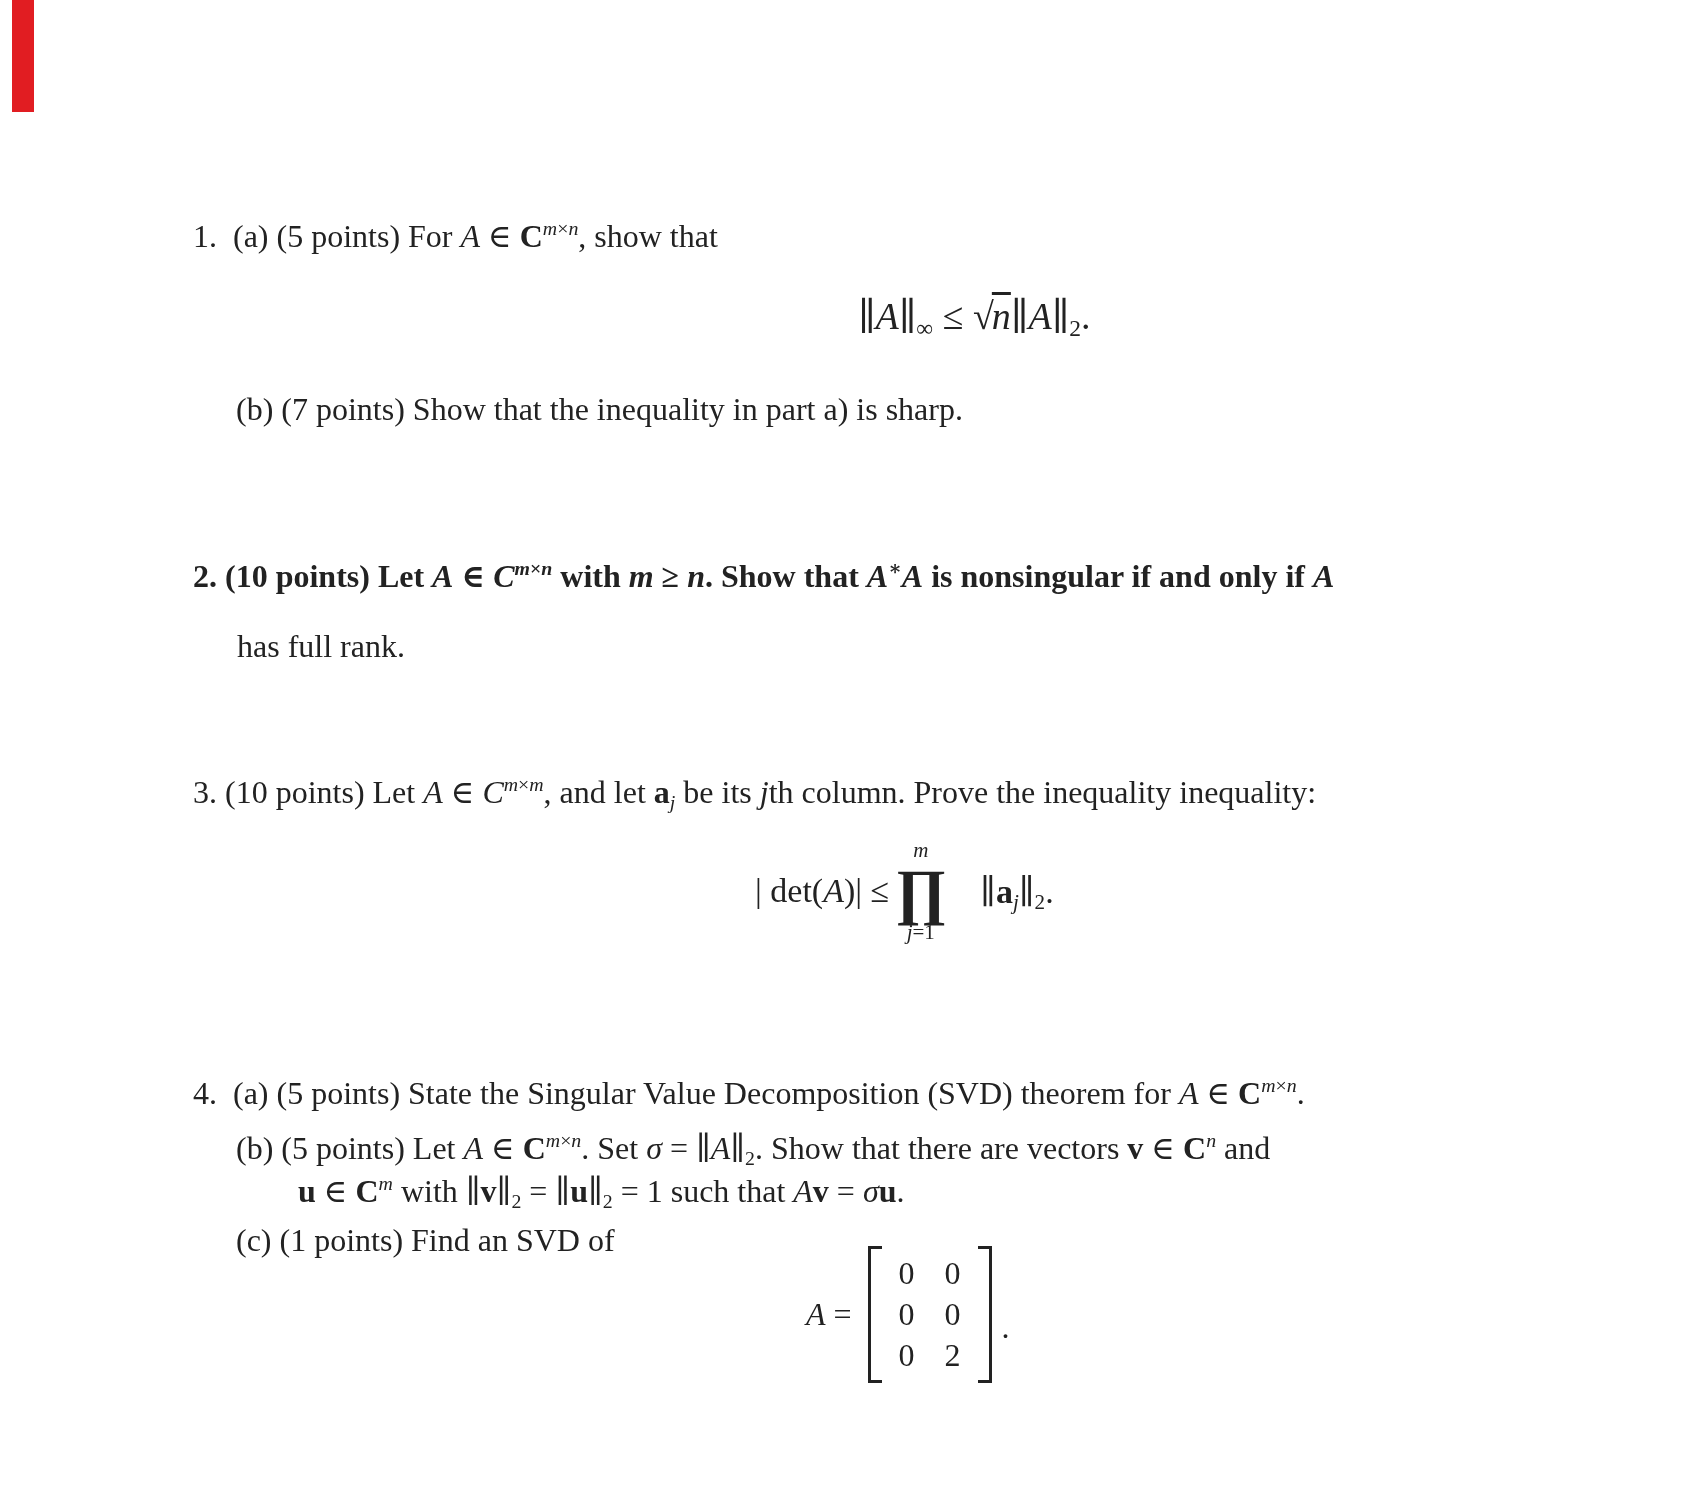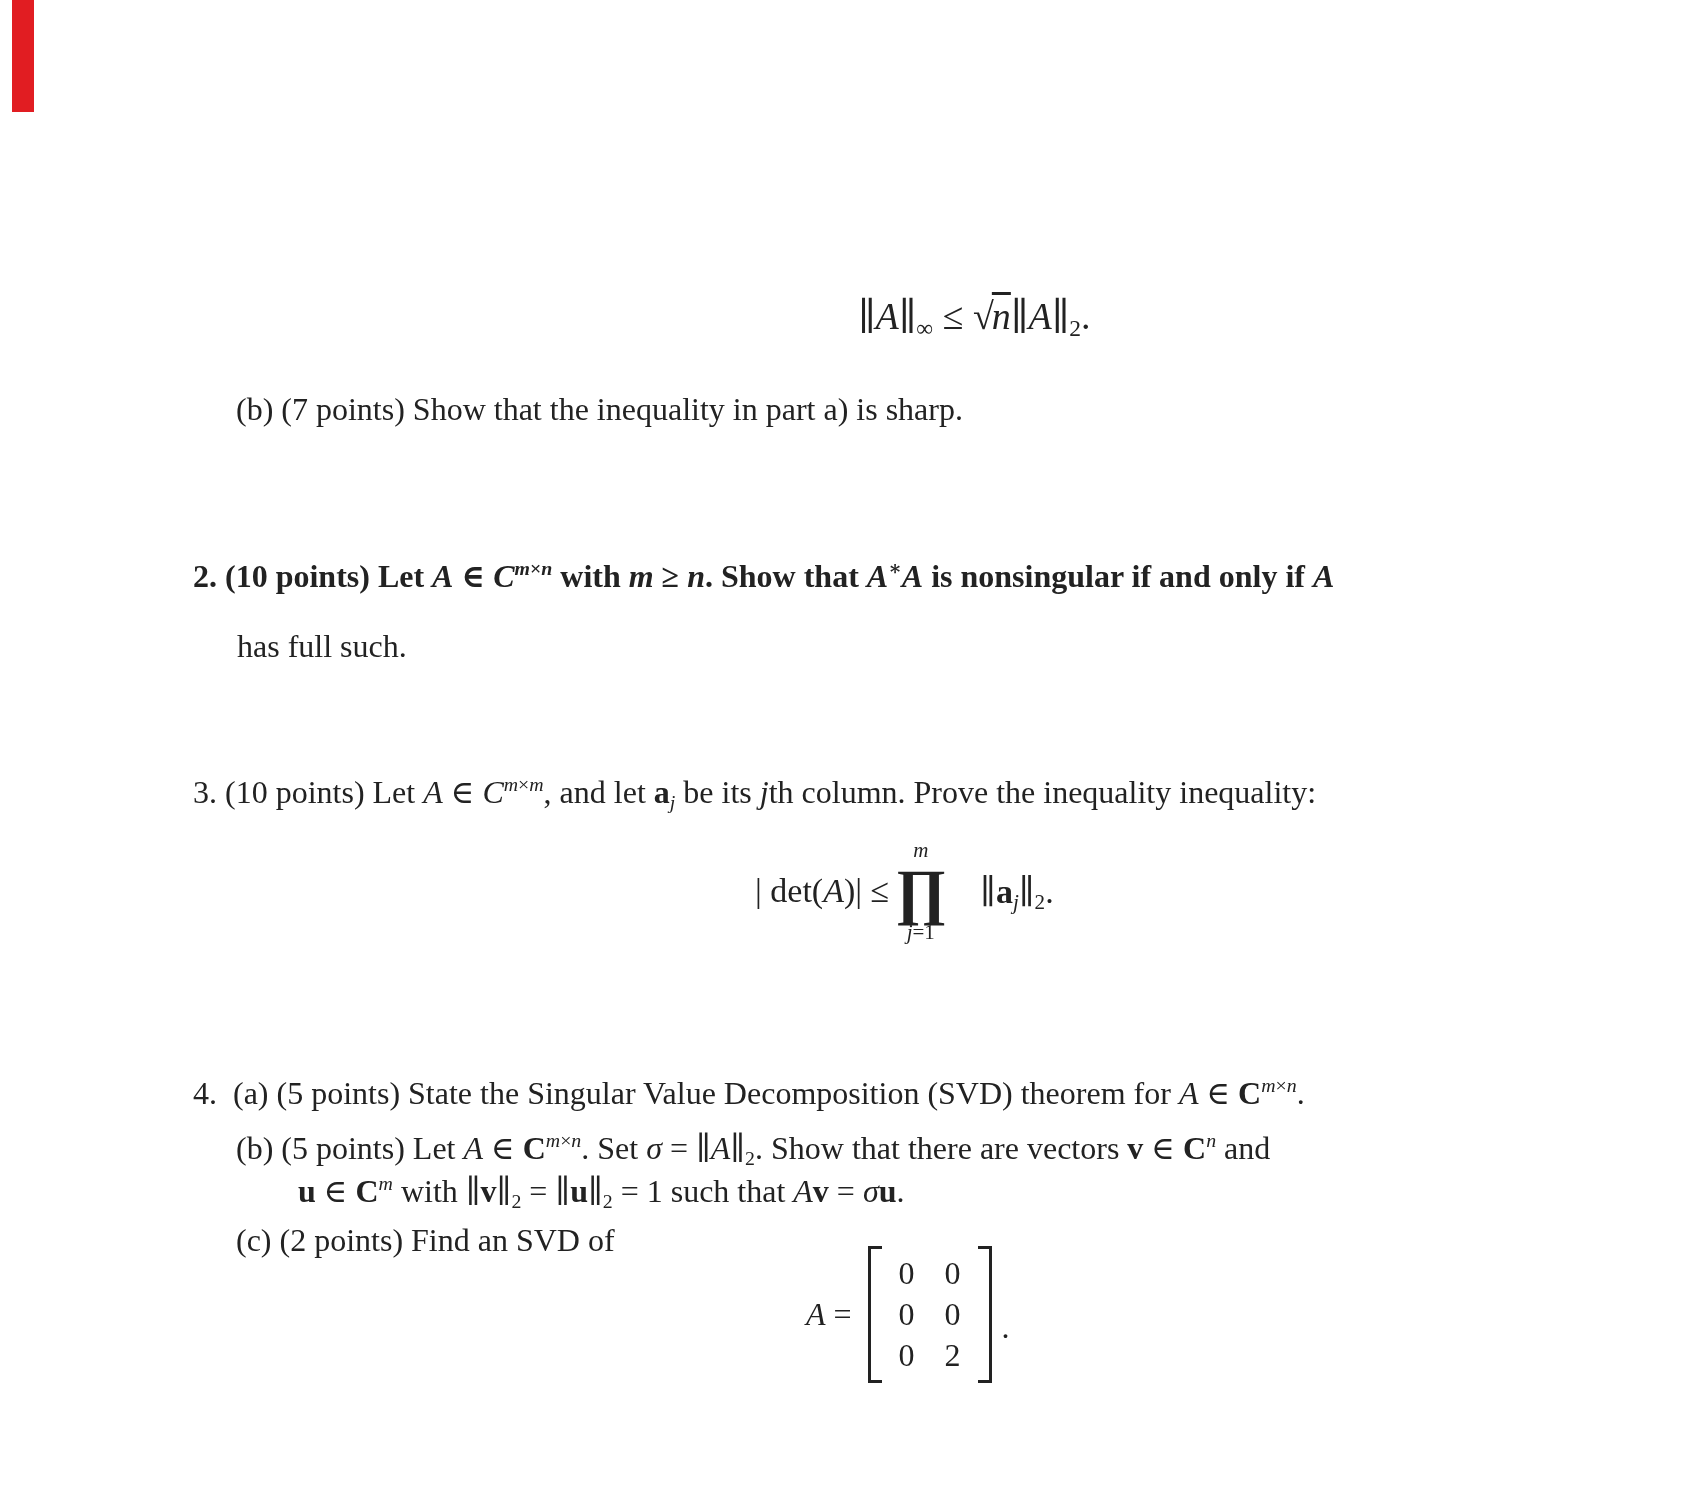--- a/index.html
+++ b/index.html
@@ -53,44 +53,45 @@
   #p4b2{left:298px;top:1171px;}
   #p4c{left:236px;top:1220px;}
 </style>
 </head>
 <body>
 
 <div class="page">
 
   <div class="marker"></div>
 
+  <div id="p1a" class="line"><span>1.  (a) (5 points) For </span><span class="i">A</span><span> ∈ </span><span class="b">C</span><span class="sup i">m</span><span class="sup">×</span><span class="sup i">n</span><span>, show that</span></div>
 
   <div id="f1" class="line formula"><span>∥</span><span class="i">A</span><span>∥</span><span class="sub">∞</span><span> ≤ </span><span>√</span><span class="sq i">n</span><span>∥</span><span class="i">A</span><span>∥</span><span class="sub">2</span><span>.</span></div>
 
   <div id="p1b" class="line"><span>(b) (7 points) Show that the inequality in part a) is sharp.</span></div>
 
   <div id="p2l1" class="line"><span>2. (10 points) Let </span><span class="i">A</span><span> ∈ </span><span class="i">C</span><span class="sup i">m</span><span class="sup">×</span><span class="sup i">n</span><span> with </span><span class="i">m</span><span> ≥ </span><span class="i">n</span><span>. Show that </span><span class="i">A</span><span class="sup">∗</span><span class="i">A</span><span> is nonsingular if and only if </span><span class="i">A</span></div>
-  <div id="p2l2" class="line"><span>has full such.</span></div>
+  <div id="p2l2" class="line"><span>has full rank.</span></div>
 
   <div id="p3" class="line"><span>3. (10 points) Let </span><span class="i">A</span><span> ∈ </span><span class="i">C</span><span class="sup i">m</span><span class="sup">×</span><span class="sup i">m</span><span>, and let </span><span class="b">a</span><span class="sub i">j</span><span> be its </span><span class="i">j</span><span>th column. Prove the inequality inequality:</span></div>
 
   <div class="f3wrap">
     <span class="f3part"><span>| det(</span><span class="i">A</span><span>)| ≤</span></span>
     <span class="bigop">
       <span class="lim"><span class="i">m</span></span>
       <span class="op">∏</span>
       <span class="lim"><span class="i">j</span><span>=1</span></span>
     </span>
     <span class="f3part"><span>∥</span><span class="b">a</span><span class="sub i">j</span><span>∥</span><span class="sub">2</span><span>.</span></span>
   </div>
 
   <div id="p4a" class="line"><span>4.  (a) (5 points) State the Singular Value Decomposition (SVD) theorem for </span><span class="i">A</span><span> ∈ </span><span class="b">C</span><span class="sup i">m</span><span class="sup">×</span><span class="sup i">n</span><span>.</span></div>
   <div id="p4b1" class="line"><span>(b) (5 points) Let </span><span class="i">A</span><span> ∈ </span><span class="b">C</span><span class="sup i">m</span><span class="sup">×</span><span class="sup i">n</span><span>. Set </span><span class="i">σ</span><span> = </span><span>∥</span><span class="i">A</span><span>∥</span><span class="sub">2</span><span>. Show that there are vectors </span><span class="b">v</span><span> ∈ </span><span class="b">C</span><span class="sup i">n</span><span> and</span></div>
   <div id="p4b2" class="line"><span class="b">u</span><span> ∈ </span><span class="b">C</span><span class="sup i">m</span><span> with </span><span>∥</span><span class="b">v</span><span>∥</span><span class="sub">2</span><span> = </span><span>∥</span><span class="b">u</span><span>∥</span><span class="sub">2</span><span> = 1 such that </span><span class="i">A</span><span class="b">v</span><span> = </span><span class="i">σ</span><span class="b">u</span><span>.</span></div>
-  <div id="p4c" class="line"><span>(c) (2 points) Find an SVD of</span></div>
+  <div id="p4c" class="line"><span>(c) (1 points) Find an SVD of</span></div>
 
   <div class="matwrap">
     <span class="matlhs"><span class="i">A</span><span> =</span></span>
     <span class="mat">
       <span class="brak l"></span>
       <span class="matgrid">
         <span>0</span>
         <span>0</span>
         <span>0</span>
         <span>0</span>

